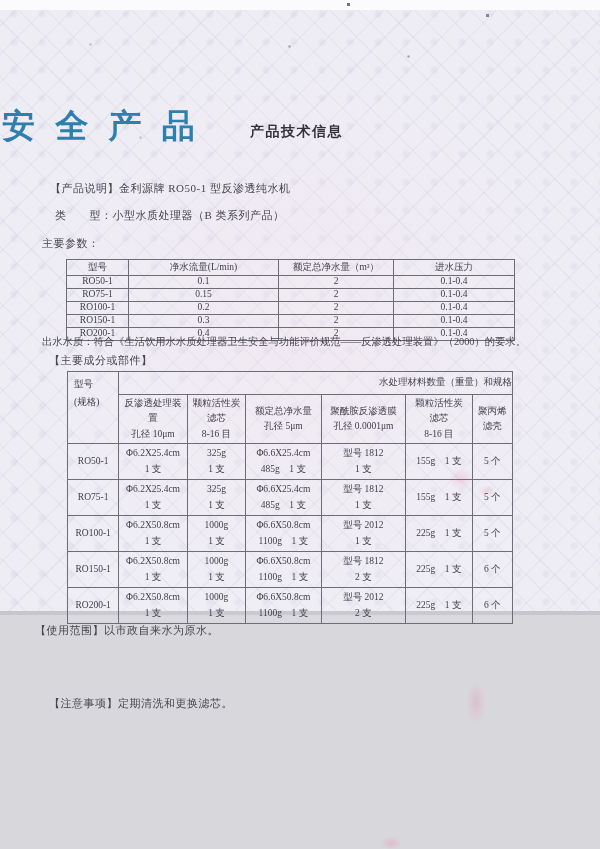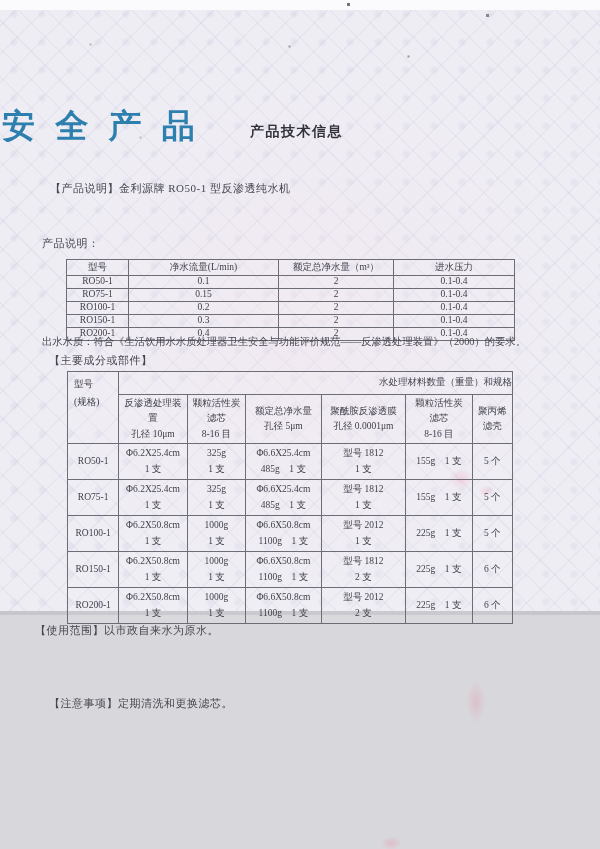--- a/index.html
+++ b/index.html
@@ -73,21 +73,22 @@
   <div class="specks"></div>
   <div class="stain stain1"></div>
   <div class="stain stain2"></div>
   <div class="stain stain3"></div>
   <div class="stain stain4"></div>
 
   <h1 class="brand">安 全 产 品</h1>
   <div class="doc-title">产品技术信息</div>
 
   <p class="line product-line">【产品说明】金利源牌 RO50-1 型反渗透纯水机</p>
-  <p class="line params-label">产品说明：</p>
+  <p class="line type-line">类　　型：小型水质处理器（B 类系列产品）</p>
+  <p class="line params-label">主要参数：</p>
 
   <table class="t1">
     <colgroup>
       <col style="width:62px">
         <col style="width:150px">
         <col style="width:115px">
         <col style="width:121px">
     </colgroup>
     <thead>
       <tr>

